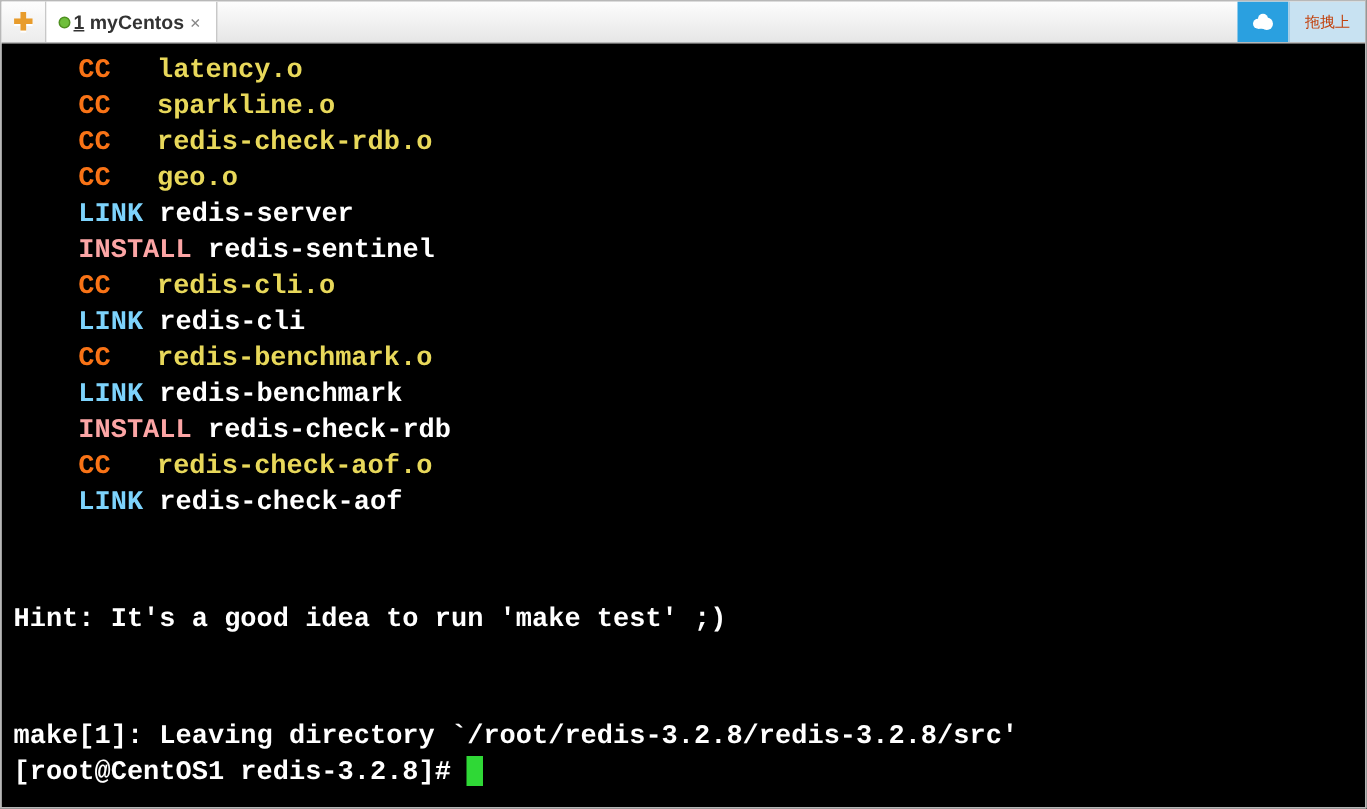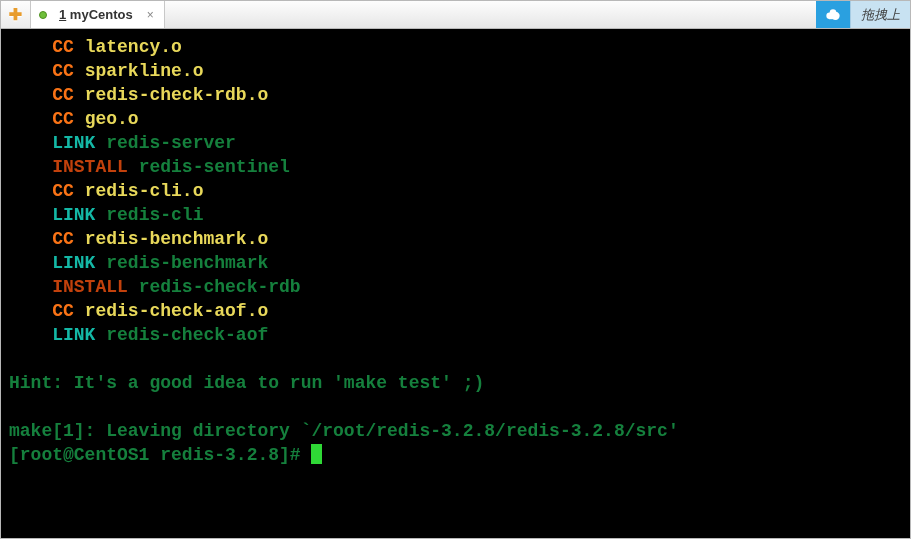--- a/index.html
+++ b/index.html
@@ -32,21 +32,21 @@
     font-weight: bold;
     color: #e89c2c;
     text-shadow: 0 1px 0 #fff;
   }
   .tab {
     display: flex;
     align-items: center;
     padding: 0 8px;
     border-right: 1px solid #c8c8c8;
     cursor: pointer;
-    gap: 12px;
+    gap: 2px;
     font-size: 13px;
     color: #333;
   }
   .tab.active {
     background: #fff;
   }
   .status-dot {
     width: 8px;
     height: 8px;
     border-radius: 50%;
@@ -72,46 +72,45 @@
     width: 34px;
     background: #2aa0e0;
     display: flex;
     align-items: center;
     justify-content: center;
     cursor: pointer;
   }
   .cloud-btn svg { width: 20px; height: 20px; }
   .drag-area {
     background: #c8e2f2;
-    color: #404040;
-    font-size: 13px;
+    color: #c2410c;
+    font-size: 10px;
     display: flex;
     align-items: center;
     padding: 0 10px;
     border-left: 1px solid #a6cce4;
     min-width: 50px;
-    font-style: italic;
   }
   .terminal {
     background: #000;
     height: calc(100% - 28px);
     padding: 6px 8px;
     font-family: "Courier New", monospace;
     font-size: 18px;
     line-height: 24px;
     font-weight: bold;
     color: #fff;
     white-space: pre;
     overflow: hidden;
   }
   .c-cc { color: #f97316; }
-  .c-link { color: #14b8a6; }
-  .c-install { color: #c2410c; }
-  .c-yellow { color: #e8d85a; }
-  .c-white { color: #15803d; }
+  .c-link { color: #7dd3fc; }
+  .c-install { color: #fca5a5; }
+  .c-yellow { color: #e8d85a; margin-left: 20px; }
+  .c-white { color: #ffffff; margin-top: 30px; }
   .cursor-block {
     display:inline-block;
     width: 11px;
     height: 20px;
     background: #2fd836;
     vertical-align: text-bottom;
     margin-bottom: 1px;
   }
   .line { display:block; }
   .indent { display:inline-block; width: 4ch; }

